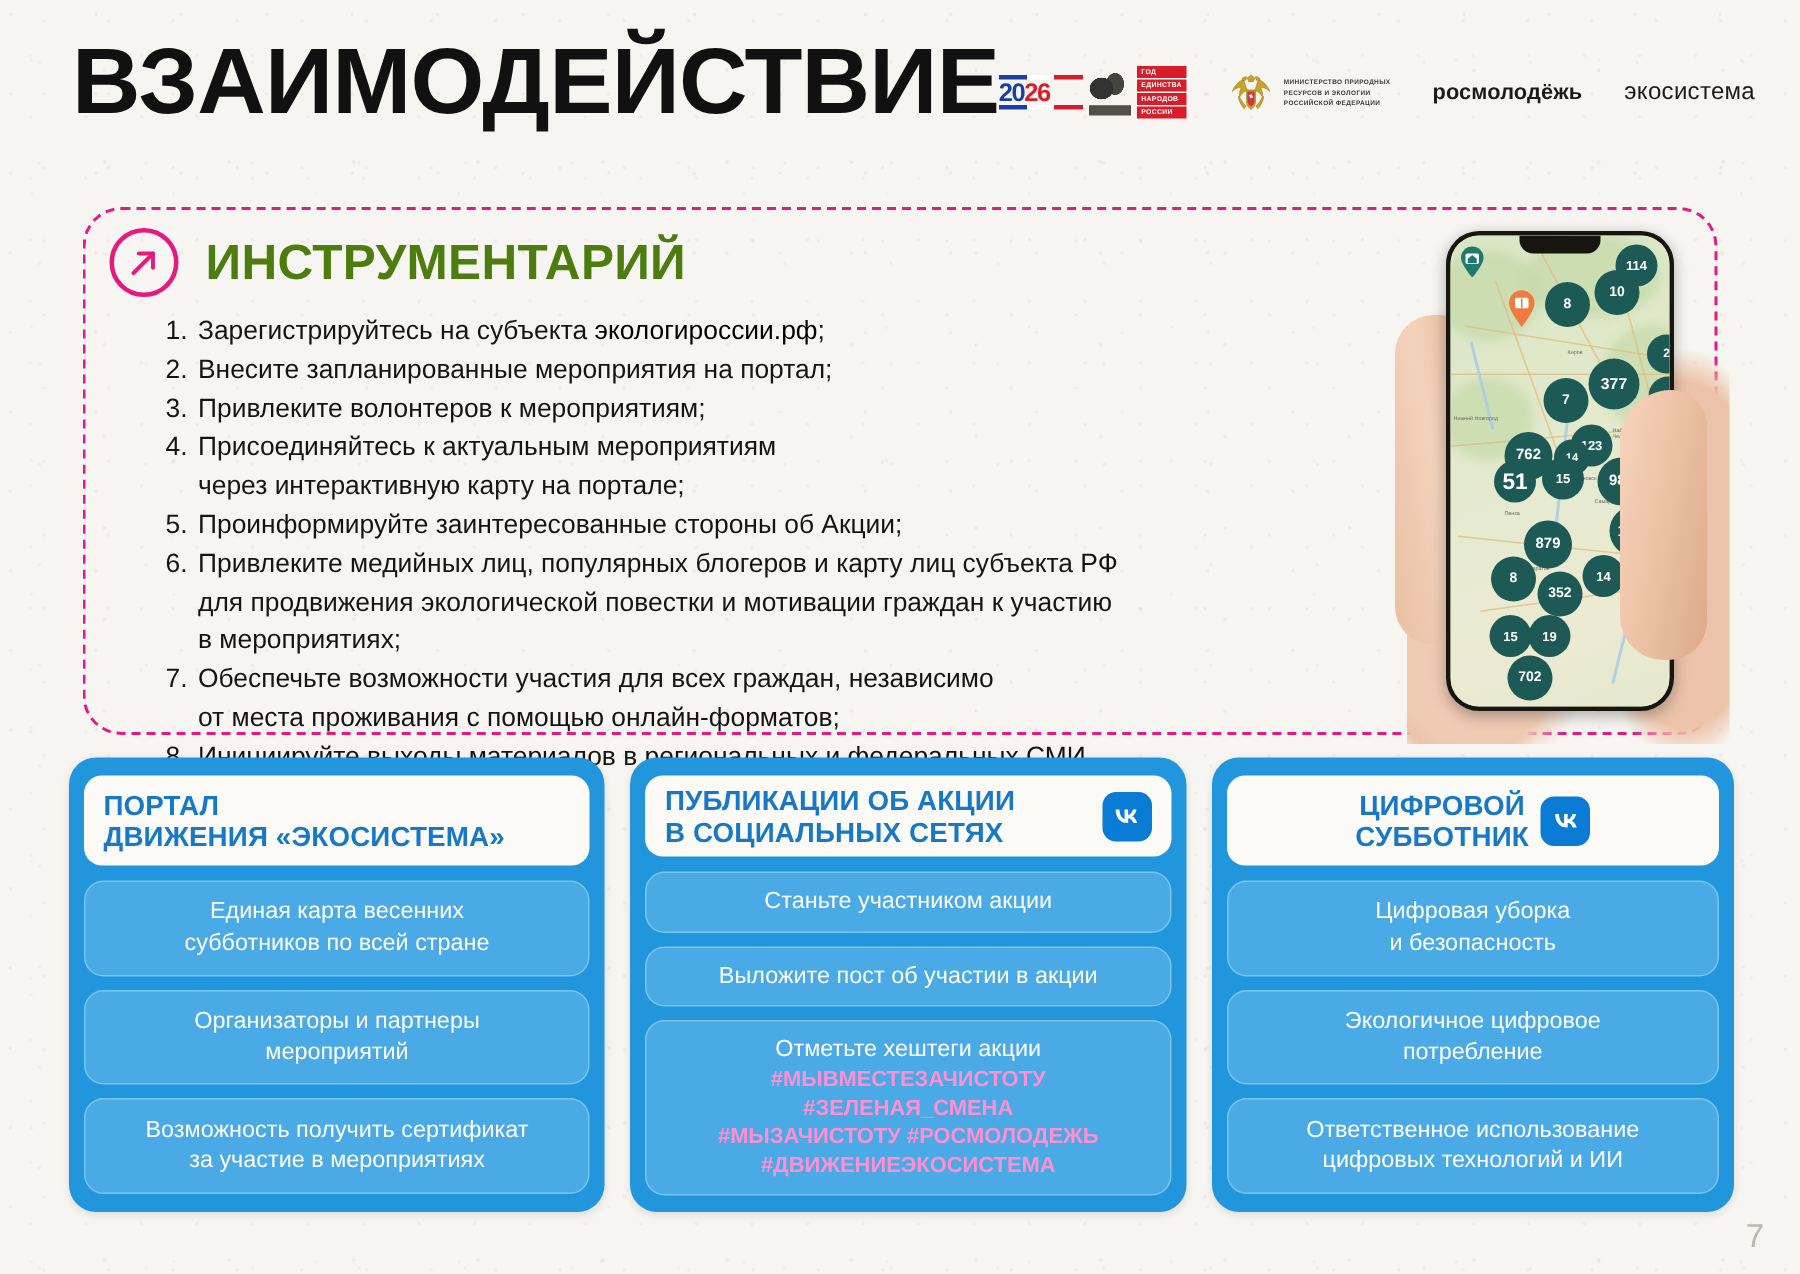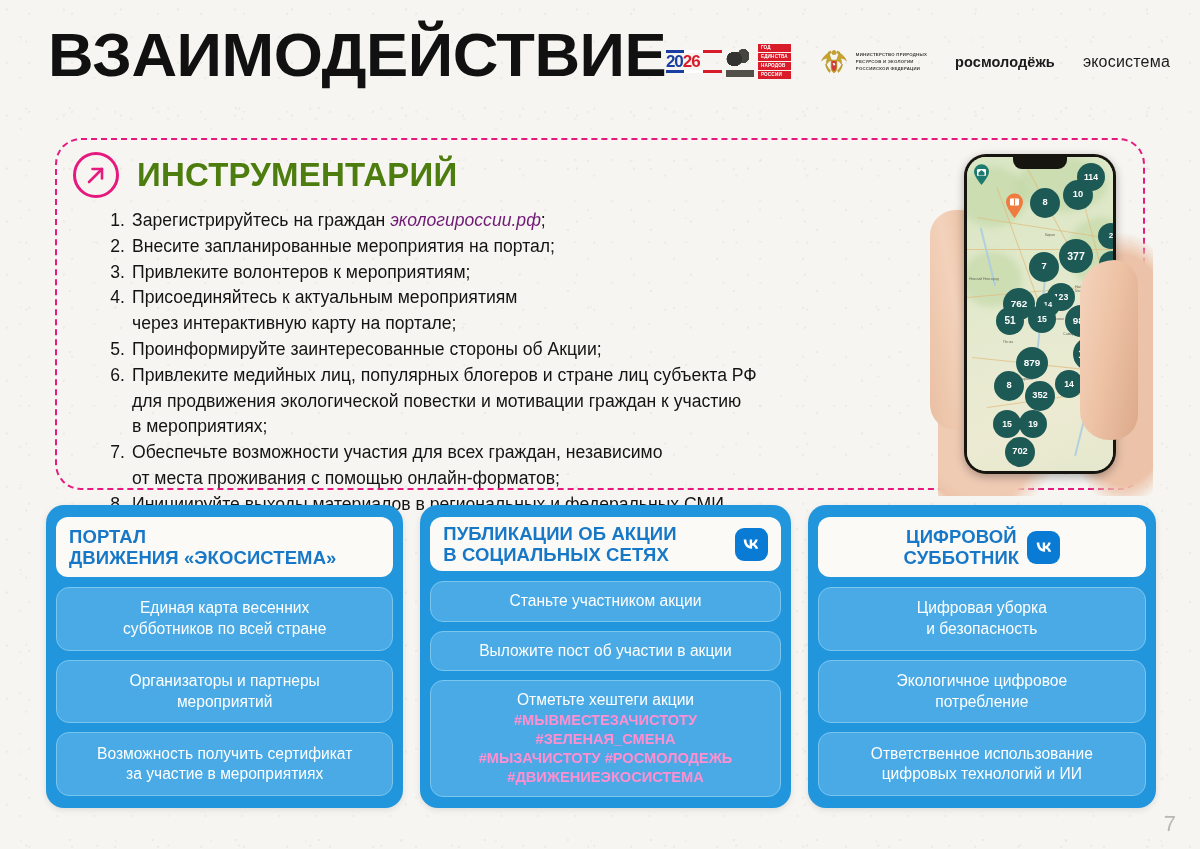--- a/index.html
+++ b/index.html
@@ -87,21 +87,21 @@
     font-size: 33px; font-weight: 800; color: #4d7c0f; letter-spacing: .2px;
   }
   #toolkit-list {
     position: absolute; left: 50px; top: 68px; width: 850px;
     font-size: 17.6px; line-height: 25.8px; color: #141414;
   }
   .tk-item { display: flex; gap: 7px; }
   .tk-num { width: 18px; text-align: right; flex: 0 0 18px; }
   .tk-body { flex: 1; }
   .tk-line2 { display: block; }
-  #portal-link { color: #701a75; font-style: italic; }
+  #portal-link { color: #000000; }
 
   
   #phone-photo { position: absolute; left: 930px; top: 140px; width: 235px; height: 350px; }
   #hand {
     position: absolute; left: 8px; top: 56px; width: 215px; height: 300px;
     background:
       radial-gradient(ellipse 60% 75% at 22% 55%, #f0cbb4 0 60%, rgba(240,203,180,0) 72%),
       radial-gradient(ellipse 42% 62% at 86% 58%, #ecc3a9 0 62%, rgba(236,195,169,0) 74%),
       radial-gradient(ellipse 35% 26% at 18% 88%, #e8bda2 0 60%, rgba(232,189,162,0) 75%);
     filter: blur(.4px);
@@ -258,41 +258,41 @@
           <line x1="6" y1="20" x2="19" y2="7"></line>
           <polyline points="9.5,7 19,7 19,16.5"></polyline>
         </g>
       </svg>
     </div>
     <h2 id="toolkit-title">ИНСТРУМЕНТАРИЙ</h2>
   </div>
   <ol id="toolkit-list">
       <li class="tk-item">
         <span class="tk-num">1.</span>
-        <span class="tk-body"><span>Зарегистрируйтесь на граждан </span><span id="portal-link">экологироссии.рф</span><span>;</span></span>
+        <span class="tk-body"><span>Зарегистрируйтесь на субъекта </span><span id="portal-link">экологироссии.рф</span><span>;</span></span>
       </li>
       <li class="tk-item">
         <span class="tk-num">2.</span>
         <span class="tk-body"><span>Внесите запланированные мероприятия на портал;</span></span>
       </li>
       <li class="tk-item">
         <span class="tk-num">3.</span>
         <span class="tk-body"><span>Привлеките волонтеров к мероприятиям;</span></span>
       </li>
       <li class="tk-item">
         <span class="tk-num">4.</span>
         <span class="tk-body"><span>Присоединяйтесь к актуальным мероприятиям</span><span class="tk-line2" style="white-space: pre-line;">через интерактивную карту на портале;</span></span>
       </li>
       <li class="tk-item">
         <span class="tk-num">5.</span>
         <span class="tk-body"><span>Проинформируйте заинтересованные стороны об Акции;</span></span>
       </li>
       <li class="tk-item">
         <span class="tk-num">6.</span>
-        <span class="tk-body"><span>Привлеките медийных лиц, популярных блогеров и стране лиц субъекта РФ</span><span class="tk-line2" style="white-space: pre-line;">для продвижения экологической повестки и мотивации граждан к участию
+        <span class="tk-body"><span>Привлеките медийных лиц, популярных блогеров и карту лиц субъекта РФ</span><span class="tk-line2" style="white-space: pre-line;">для продвижения экологической повестки и мотивации граждан к участию
 в мероприятиях;</span></span>
       </li>
       <li class="tk-item">
         <span class="tk-num">7.</span>
         <span class="tk-body"><span>Обеспечьте возможности участия для всех граждан, независимо</span><span class="tk-line2" style="white-space: pre-line;">от места проживания с помощью онлайн-форматов;</span></span>
       </li>
       <li class="tk-item">
         <span class="tk-num">8.</span>
         <span class="tk-body"><span>Инициируйте выходы материалов в региональных и федеральных СМИ.</span></span>
       </li>
@@ -344,21 +344,21 @@
             <div class="cluster" style="left: 96px; top: 23px; width: 30px; height: 30px; font-size: 9.3px;">10</div>
             <div class="cluster" style="left: 110px; top: 6px; width: 28px; height: 28px; font-size: 8.68px;">114</div>
             <div class="cluster" style="left: 131px; top: 66px; width: 26px; height: 26px; font-size: 8.06px;">2</div>
             <div class="cluster" style="left: 92px; top: 82px; width: 34px; height: 34px; font-size: 10.54px;">377</div>
             <div class="cluster" style="left: 132px; top: 94px; width: 26px; height: 26px; font-size: 8.06px;">16</div>
             <div class="cluster" style="left: 62px; top: 95px; width: 30px; height: 30px; font-size: 9.3px;">7</div>
             <div class="cluster" style="left: 80px; top: 126px; width: 28px; height: 28px; font-size: 8.68px;">123</div>
             <div class="cluster" style="left: 69px; top: 136px; width: 24px; height: 24px; font-size: 7.44px;">14</div>
             <div class="cluster" style="left: 137px; top: 122px; width: 24px; height: 24px; font-size: 7.44px;">1</div>
             <div class="cluster" style="left: 36px; top: 131px; width: 32px; height: 32px; font-size: 9.92px;">762</div>
-            <div class="cluster" style="left: 29px; top: 150px; width: 28px; height: 28px; font-size: 10px;">51</div>
+            <div class="cluster" style="left: 29px; top: 150px; width: 28px; height: 28px; font-size: 15px;">51</div>
             <div class="cluster" style="left: 61px; top: 148px; width: 28px; height: 28px; font-size: 8.68px;">15</div>
             <div class="cluster" style="left: 98px; top: 148px; width: 32px; height: 32px; font-size: 9.92px;">985</div>
             <div class="cluster" style="left: 134px; top: 153px; width: 28px; height: 28px; font-size: 8.68px;">797</div>
             <div class="cluster" style="left: 106px; top: 180px; width: 34px; height: 34px; font-size: 10.54px;">1308</div>
             <div class="cluster" style="left: 49px; top: 190px; width: 32px; height: 32px; font-size: 9.92px;">879</div>
             <div class="cluster" style="left: 130px; top: 190px; width: 26px; height: 26px; font-size: 8.06px;">18</div>
             <div class="cluster" style="left: 132px; top: 207px; width: 22px; height: 22px; font-size: 6.82px;">6</div>
             <div class="cluster" style="left: 27px; top: 214px; width: 30px; height: 30px; font-size: 9.3px;">8</div>
             <div class="cluster" style="left: 88px; top: 213px; width: 28px; height: 28px; font-size: 8.68px;">14</div>
             <div class="cluster" style="left: 58px; top: 224px; width: 30px; height: 30px; font-size: 9.3px;">352</div>

